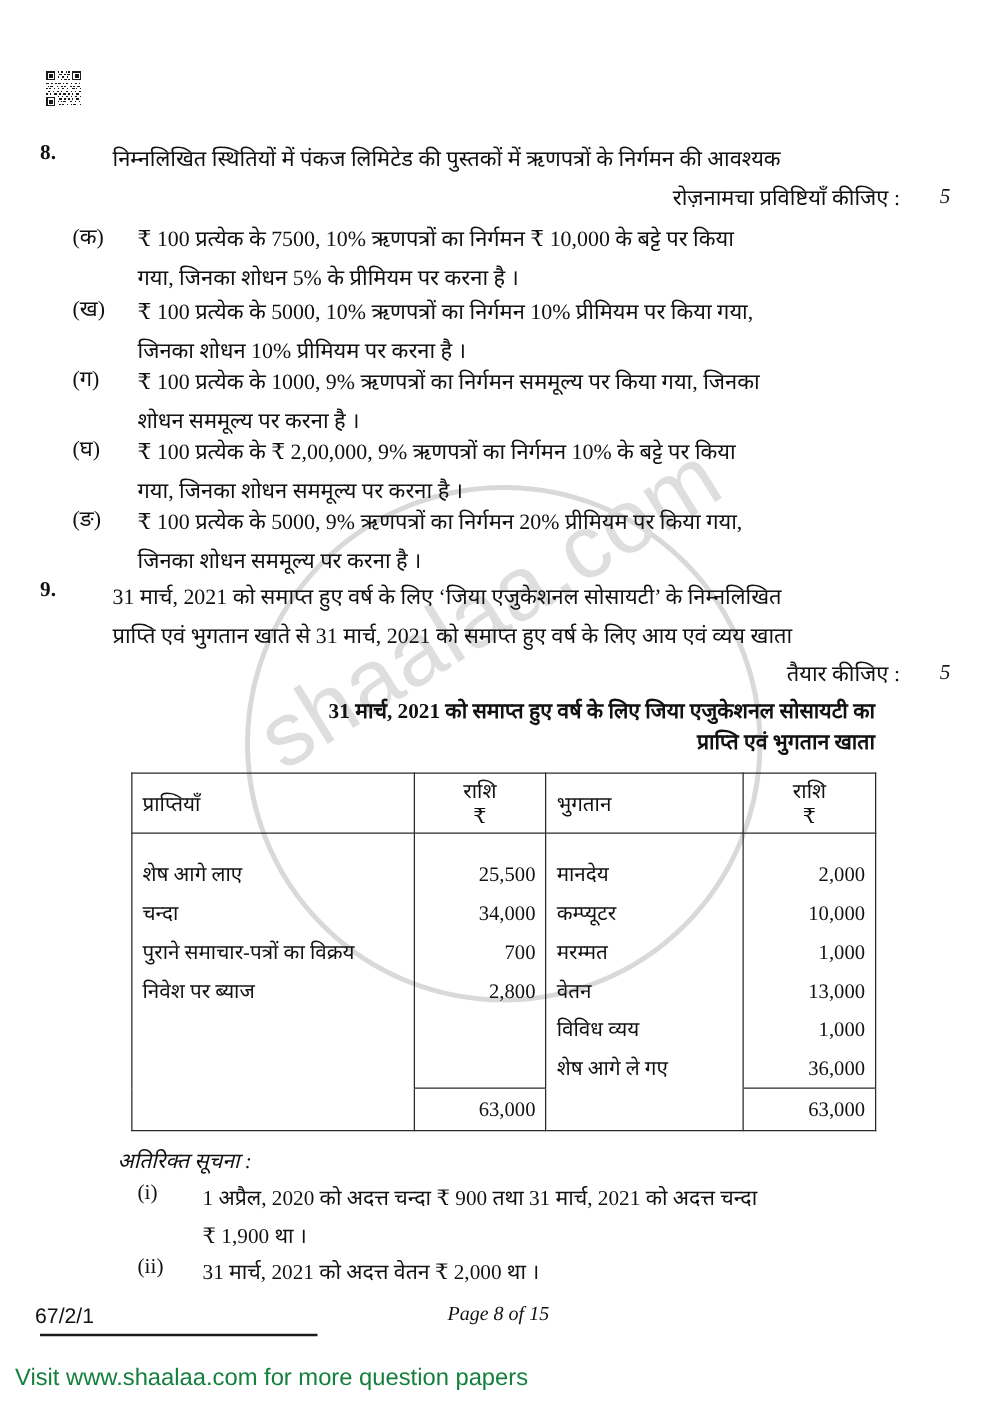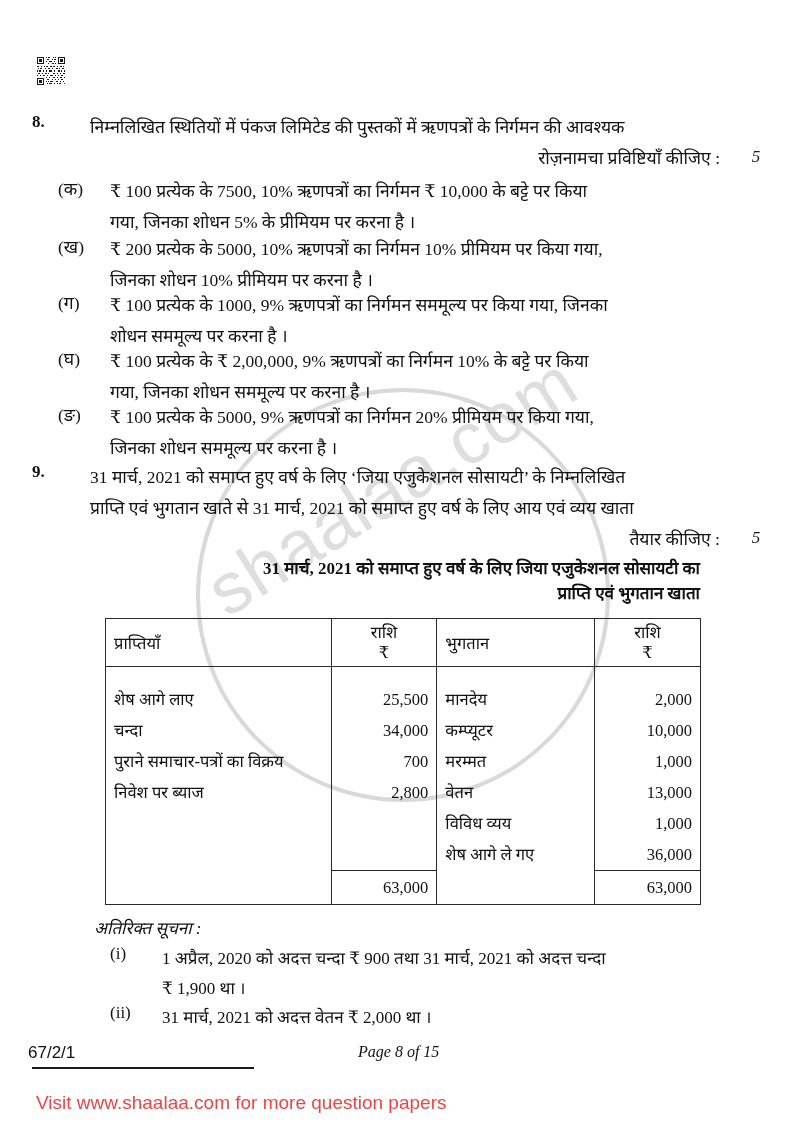--- a/index.html
+++ b/index.html
@@ -204,24 +204,24 @@
   }
   #footer-page {
     position: absolute;
     left: 358px; top: 1043px;
     font-size: 16px;
     font-style: italic;
     font-family: "Liberation Serif", serif;
   }
   #footer-visit {
     position: absolute;
-    left: 36px; top: 1092px;
+    left: 12px; top: 1092px;
     font-size: 19px;
     font-family: "Liberation Sans", "DejaVu Sans", sans-serif;
-    color: #ef4444;
+    color: #15803d;
   }
 </style>
 </head>
 <body>
 
 <div id="watermark">
   <div id="wm-circle"></div>
   <div id="wm-text">shaalaa.com</div>
 </div>
 
@@ -341,21 +341,21 @@
     <div class="sublabel">(क)</div>
     <div class="subtext">
       <div>₹ 100 प्रत्येक के 7500, 10% ऋणपत्रों का निर्गमन ₹ 10,000 के बट्टे पर किया</div>
       <div class="lastline">गया, जिनका शोधन 5% के प्रीमियम पर करना है ।</div>
     </div>
   </div>
 
   <div class="subitem" style="top:234px;">
     <div class="sublabel">(ख)</div>
     <div class="subtext">
-      <div>₹ 200 प्रत्येक के 5000, 10% ऋणपत्रों का निर्गमन 10% प्रीमियम पर किया गया,</div>
+      <div>₹ 100 प्रत्येक के 5000, 10% ऋणपत्रों का निर्गमन 10% प्रीमियम पर किया गया,</div>
       <div class="lastline">जिनका शोधन 10% प्रीमियम पर करना है ।</div>
     </div>
   </div>
 
   <div class="subitem" style="top:290px;">
     <div class="sublabel">(ग)</div>
     <div class="subtext">
       <div>₹ 100 प्रत्येक के 1000, 9% ऋणपत्रों का निर्गमन सममूल्य पर किया गया, जिनका</div>
       <div class="lastline">शोधन सममूल्य पर करना है ।</div>
     </div>

